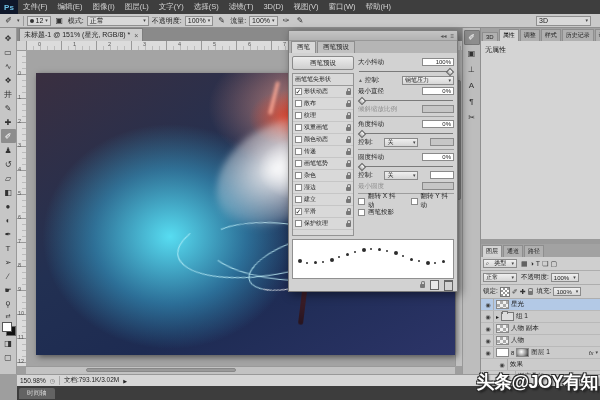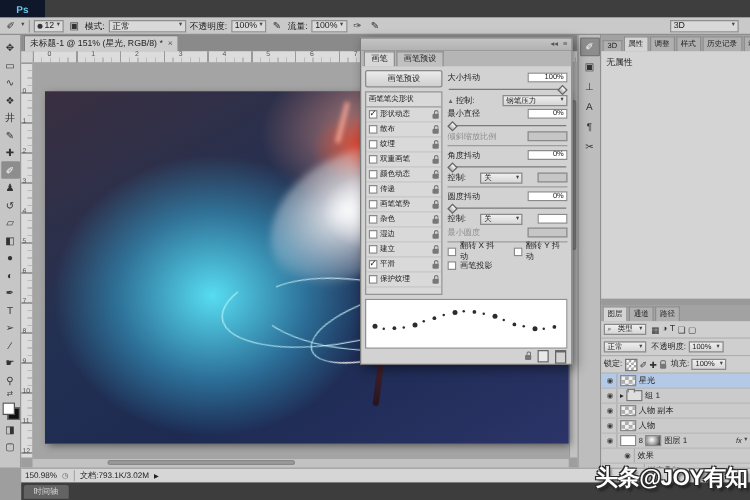--- a/index.html
+++ b/index.html
@@ -1,20 +1,20 @@
 <!DOCTYPE html>
 <html><head>
 <meta charset="utf-8">
 <style>
   html,body{margin:0;padding:0}
   body{width:600px;height:400px;position:relative;overflow:hidden;
        font-family:"Liberation Sans","DejaVu Sans",sans-serif;font-size:8px;color:#222;background:#9e9e9e}
   
   #menubar{position:absolute;left:0;top:0;width:600px;height:14px;background:#3e3e3e;display:flex;align-items:center;color:#d6d6d6}
-  #ps-logo{width:36px;height:14px;background:#0f172a;color:#6fc1e7;font-weight:bold;font-size:8px;display:flex;align-items:center;justify-content:center}
+  #ps-logo{width:18px;height:14px;background:#0f172a;color:#6fc1e7;font-weight:bold;font-size:8px;display:flex;align-items:center;justify-content:center}
   .menu-item{padding:0 5px;font-size:7.5px;white-space:nowrap}
   
   #optionsbar{position:absolute;left:0;top:14px;width:600px;height:14px;background:#c9c9c9;border-bottom:1px solid #8f8f8f;display:flex;align-items:center;font-size:7px;color:#1a1a1a;box-sizing:border-box;padding:0 3px;gap:3px}
   .opt-sep{width:1px;height:10px;background:#9b9b9b}
   .opt-box{background:#d9d9d9;border:1px solid #8f8f8f;height:10px;display:flex;align-items:center;padding:0 2px;gap:2px;box-sizing:border-box}
   .opt-lab{white-space:nowrap}
   .dn{font-size:5px;color:#444;line-height:5px}
   .opt-ico{width:11px;height:11px;display:flex;align-items:center;justify-content:center;font-size:8px;color:#333}
   .spacer{flex:1}
   
@@ -122,20 +122,33 @@
   .lk-ico{font-size:7px;color:#333}
   
   #watermark{position:absolute;right:2px;top:370px;z-index:9;font-size:18px;font-weight:bold;color:#fff;letter-spacing:-.5px;white-space:nowrap;
     text-shadow:-1px -1px 0 #2a2a2a,1px -1px 0 #2a2a2a,-1px 1px 0 #2a2a2a,1px 1px 0 #2a2a2a,2px 2px 2px rgba(0,0,0,.5)}
 </style>
 </head>
 <body>
 
 <div id="menubar">
   <div id="ps-logo">Ps</div>
+  <div id="menu-items" style="display:flex">
+      <span class="menu-item">文件(F)</span>
+      <span class="menu-item">编辑(E)</span>
+      <span class="menu-item">图像(I)</span>
+      <span class="menu-item">图层(L)</span>
+      <span class="menu-item">文字(Y)</span>
+      <span class="menu-item">选择(S)</span>
+      <span class="menu-item">滤镜(T)</span>
+      <span class="menu-item">3D(D)</span>
+      <span class="menu-item">视图(V)</span>
+      <span class="menu-item">窗口(W)</span>
+      <span class="menu-item">帮助(H)</span>
+    </div>
 </div>
 
 <div id="optionsbar">
   <span class="opt-ico">✐</span>
   <span class="dn">▾</span>
   <span class="opt-sep"></span>
   <span class="opt-box">
     <span style="width:4px;height:4px;background:#333;border-radius:50%"></span>
     <span>12</span>
     <span class="dn">▾</span>

